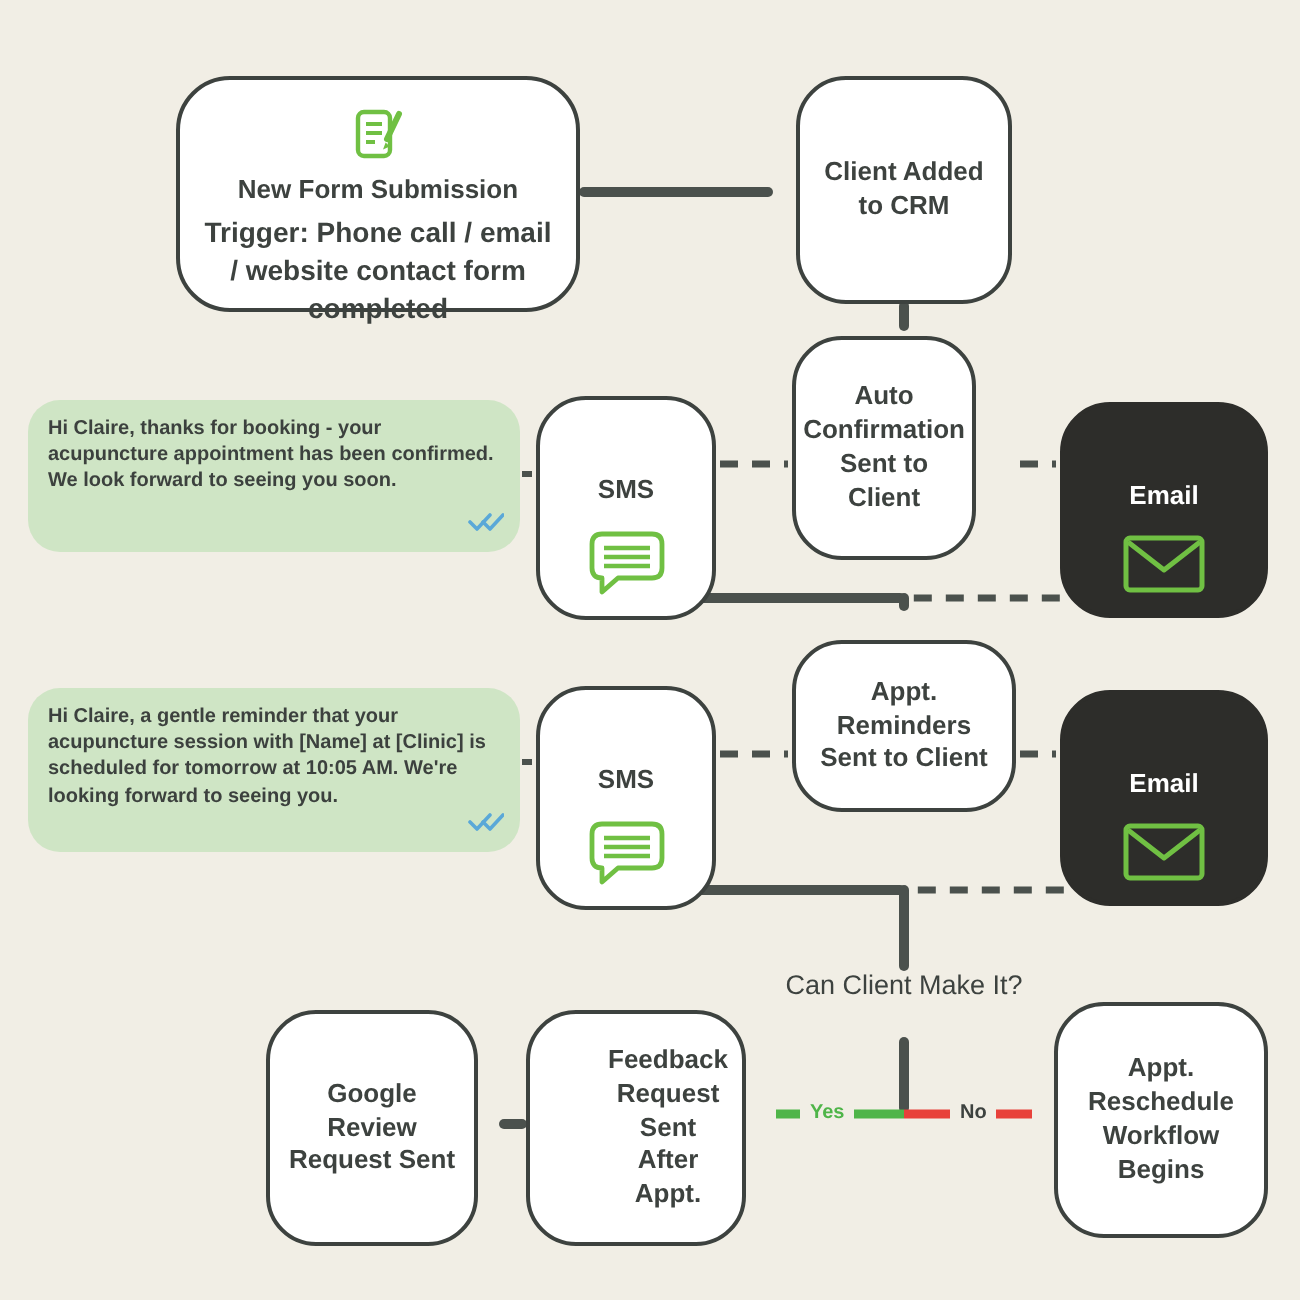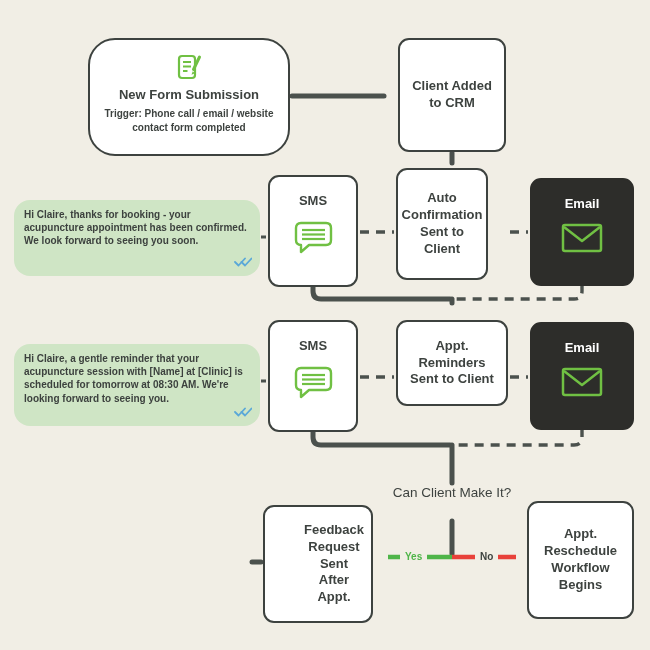--- a/index.html
+++ b/index.html
@@ -16,38 +16,38 @@
   .c-solid  { stroke: var(--arrow, #4b514d); stroke-width:5; stroke-linecap:round; }
   .c-dash   { stroke: var(--arrow, #4b514d); stroke-width:3.4; stroke-dasharray:9 7; }
   .c-dash-s { stroke: var(--arrow, #4b514d); stroke-width:3; stroke-dasharray:5 4; }
   .c-green  { stroke: var(--yes-green, #4fb549); stroke-width:4.5; }
   .c-red    { stroke: var(--no-red, #e8413a); stroke-width:4.5; }
 
   .node {
     position:absolute; z-index:2;
     background: var(--box-fill, #ffffff);
     border: 2.5px solid var(--box-border, #3d423f);
-    border-radius: 11px;
+    border-radius: 25px;
     color: var(--box-border, #3d423f);
     font-weight:700;
     display:flex; flex-direction:column; align-items:center; justify-content:center;
     text-align:center; padding:8px;
   }
   .node .label { font-size:13px; line-height:1.3; }
   .node.dark {
     background: var(--dark-box-fill, #2d2d2a);
     border-color: var(--dark-box-fill, #2d2d2a);
     color:#ffffff;
   }
-  .node.icon-top { justify-content:flex-start; padding-top:16px; }
+  .node.icon-top { justify-content:flex-end; padding-top:16px;margin-top:23px; }
   .node.icon-top .label { margin-bottom:8px; }
 
   .n-form     { left:88px;  top:38px;  width:202px; height:118px; border-radius:27px; padding-top:12px; justify-content:flex-start; }
   .n-form .title    { font-size:13px; margin-top:5px; }
-  .n-form .subtitle { font-size:10px; line-height:1.35; margin-top:5px; width:176px; }
+  .n-form .subtitle { font-size:14px; line-height:1.35; margin-top:5px; width:176px; }
   .n-crm      { left:398px; top:38px;  width:108px; height:114px; }
   .n-sms1     { left:268px; top:175px; width:90px;  height:112px; }
   .n-auto     { left:396px; top:168px; width:92px; height:112px;align-items:center; }
   .n-email1   { left:530px; top:178px; width:104px; height:108px; }
   .n-sms2     { left:268px; top:320px; width:90px;  height:112px; }
   .n-rem      { left:396px; top:320px; width:112px; height:86px; }
   .n-email2   { left:530px; top:322px; width:104px; height:108px; }
   .n-feedback { left:263px; top:505px; width:110px; height:118px;padding-left:40px; }
   .n-google   { left:133px; top:505px; width:106px; height:118px; }
   .n-resched  { left:527px; top:501px; width:107px; height:118px; }
@@ -199,33 +199,36 @@
     <span class="label">Email</span>
     <span class="icon">
       <svg width="44" height="34" viewBox="0 0 44 34">
         <rect x="3" y="4" width="38" height="26" rx="2" fill="none" stroke="#70c043" stroke-width="2.5"></rect>
         <path d="M4,6 L22,20 L40,6" fill="none" stroke="#70c043" stroke-width="2.5" stroke-linejoin="round"></path>
       </svg>
     </span>
   </div>
 
   <div class="bubble bubble2">
-    <span>Hi Claire, a gentle reminder that your acupuncture session with [Name] at [Clinic] is scheduled for tomorrow at 08:30 AM. We're looking forward to seeing you.</span>
+    <span>Hi Claire, a gentle reminder that your acupuncture session with [Name] at [Clinic] is scheduled for tomorrow at 10:05 AM. We're looking forward to seeing you.</span>
     <span class="check">
       <svg width="18" height="10" viewBox="0 0 18 10">
         <path d="M1,5 L4.5,8.5 L11,1.5" fill="none" stroke="#5aa8d8" stroke-width="1.8" stroke-linecap="round" stroke-linejoin="round"></path>
         <path d="M7.5,5 L11,8.5 L17.5,1.5" fill="none" stroke="#5aa8d8" stroke-width="1.8" stroke-linecap="round" stroke-linejoin="round"></path>
       </svg>
     </span>
   </div>
 
   <div class="decision">Can Client Make It?</div>
   <div class="branch-label yes">Yes</div>
   <div class="branch-label no">No</div>
 
   <div class="node n-feedback">
     <span class="label">Feedback Request Sent After Appt.</span>
   </div>
+  <div class="node n-google">
+    <span class="label">Google Review Request Sent</span>
+  </div>
   <div class="node n-resched">
     <span class="label">Appt. Reschedule Workflow Begins</span>
   </div>
 
 </div>
 
 </body></html>

